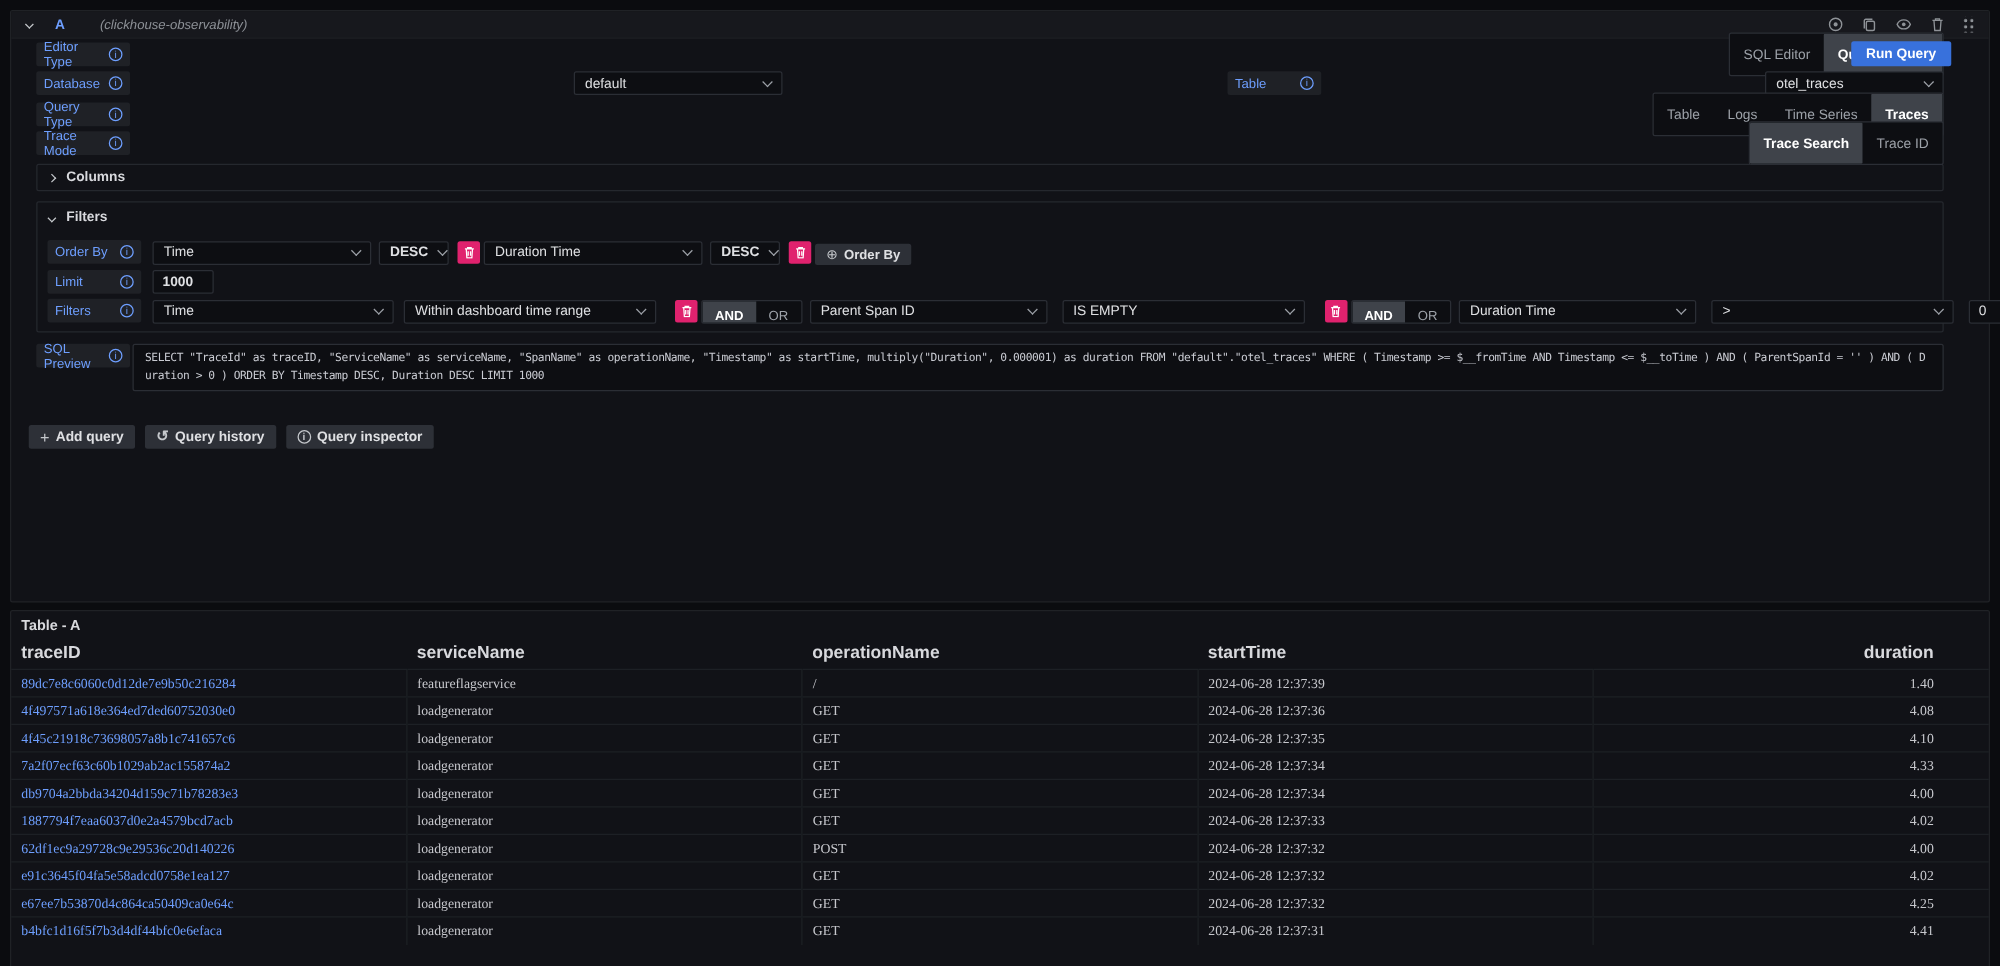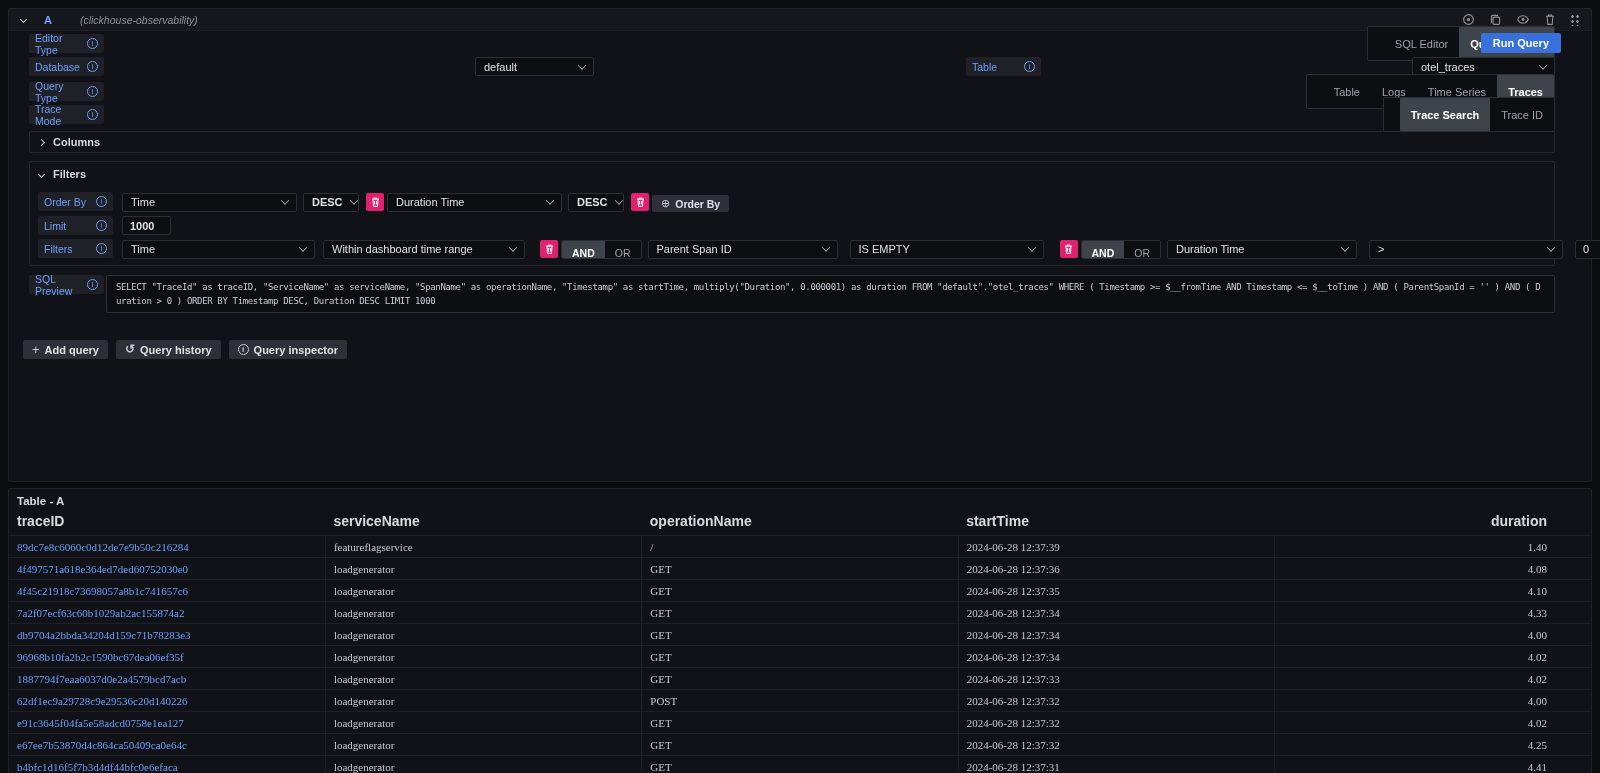--- a/index.html
+++ b/index.html
@@ -61,21 +61,21 @@
     width:6px; height:6px; border-right:1.4px solid #9da1a8; border-bottom:1.4px solid #9da1a8;
     transform:rotate(45deg) translate(-1px,-1px); flex:none; margin-left:8px;
   }
   .text-input {
     height:19px; background:#0d0e12; border:1px solid #2b2e35; border-radius:2px;
     color:#dfe0e3; font-size:11px; padding:0 7px; font-family:"Liberation Sans",sans-serif;
   }
 
   .seg {
     display:inline-flex; align-items:stretch; height:35px;
-    background:#0d0e12; border:1px solid #2b2e35; border-radius:2px; overflow:hidden;padding-left:16px;
+    background:#0d0e12; border:1px solid #2b2e35; border-radius:2px; overflow:hidden;
   }
   .seg-item {
     display:flex; align-items:center; padding:0 11px; color:#9da2a9;
     font-size:11px; cursor:pointer; white-space:nowrap;
   }
   .seg-item.selected { background:#3f434a; color:#ffffff; font-weight:700; border-radius:1px; }
 
   .section-box { border:1px solid #25282e; border-radius:2px; margin-top:7px; }
   .section-head { display:flex; align-items:center; gap:9px; height:20px; padding:0 9px; cursor:pointer; }
   .section-title { font-weight:700; font-size:11px; color:#d8d9dd; }
@@ -168,21 +168,21 @@
           <span class="seg-item">SQL Editor</span>
           <span class="seg-item selected">Query Builder</span>
         </span>
     </div>
 
     <div class="field-row">
       <span class="flabel">
         <span>Database</span>
         <i class="info-i">i</i>
       </span>
-      <span class="select" style="width:119px">
+      <span class="select" style="width:167px">
         <span>default</span>
           <i class="chev"></i>
       </span>
       <span class="flabel" style="margin-left:10px">
         <span>Table</span>
         <i class="info-i">i</i>
       </span>
       <span class="select" style="width:143px">
         <span>otel_traces</span>
           <i class="chev"></i>
@@ -440,27 +440,20 @@
           <td class="num">4.33</td>
         </tr>
         <tr>
           <td class="link">db9704a2bbda34204d159c71b78283e3</td>
           <td>loadgenerator</td>
           <td>GET</td>
           <td>2024-06-28 12:37:34</td>
           <td class="num">4.00</td>
         </tr>
         <tr>
-          <td class="link">96968b10fa2b2c1590bc67dea06ef35f</td>
-          <td>loadgenerator</td>
-          <td>GET</td>
-          <td>2024-06-28 12:37:34</td>
-          <td class="num">4.02</td>
-        </tr>
-        <tr>
           <td class="link">1887794f7eaa6037d0e2a4579bcd7acb</td>
           <td>loadgenerator</td>
           <td>GET</td>
           <td>2024-06-28 12:37:33</td>
           <td class="num">4.02</td>
         </tr>
         <tr>
           <td class="link">62df1ec9a29728c9e29536c20d140226</td>
           <td>loadgenerator</td>
           <td>POST</td>

